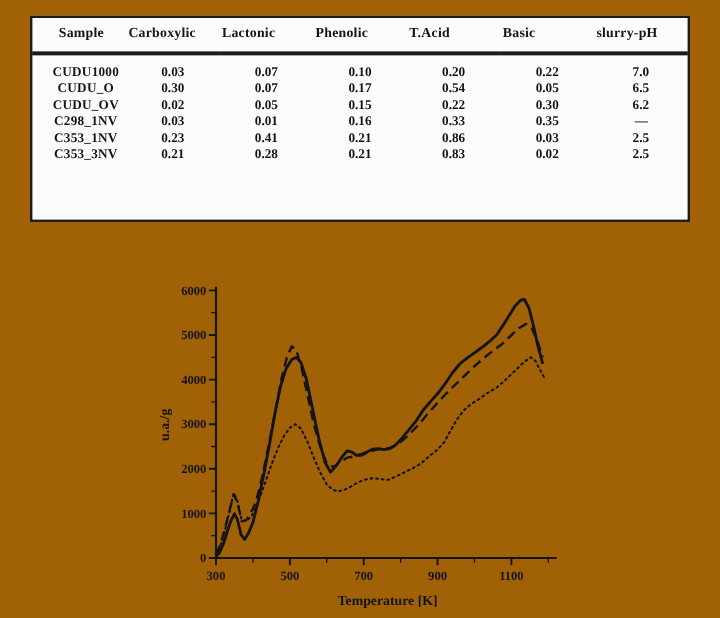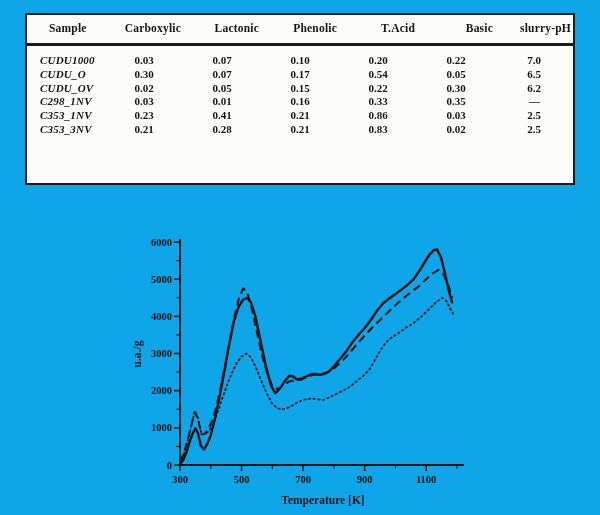--- a/index.html
+++ b/index.html
@@ -1,39 +1,39 @@
 <!DOCTYPE html>
 <html><head>
 <meta charset="utf-8">
 <style>
   * { margin:0; padding:0; box-sizing:border-box; }
   html,body { background:#e8e8e8; }
   .page {
     position:relative; width:600px; height:515px;
-    background:#0ea5e9; overflow:hidden;
+    background:#a16207; overflow:hidden;
     font-family:"Liberation Serif","DejaVu Serif",serif;
     color:#141414;
   }
   
   .table-box {
     position:absolute; left:25px; top:13px; width:550px; height:172px;
     border:2px solid #1c1c1c; background:#fcfcfa;
   }
   table.acidity { width:100%; border-collapse:collapse; table-layout:fixed; }
   table.acidity th {
-    font-size:11.5px; font-weight:bold; text-align:right;
+    font-size:11.5px; font-weight:bold; text-align:left;
     padding:7px 2px 9px 2px; border-bottom:3px solid #1c1c1c;
     letter-spacing:0.2px;
   }
   table.acidity th:first-child { text-align:left; padding-left:22px; }
   table.acidity td {
     font-size:11px; font-weight:bold; text-align:center;
     line-height:13.8px; padding:0 2px;
   }
-  table.acidity td:first-child { text-align:left; padding-left:13px; letter-spacing:0.2px;font-style:italic; }
+  table.acidity td:first-child { text-align:center; padding-left:13px; letter-spacing:0.2px; }
   table.acidity tbody tr:first-child td { padding-top:8px; }
   .dash-cell { letter-spacing:-1px; }
   
   .chart-box { position:absolute; left:128px; top:228px; width:352px; height:287px; }
   .chart-box svg { display:block; }
   .axis-line { stroke:#141414; stroke-width:1.8; fill:none; }
   .tick-major { stroke:#141414; stroke-width:1.6; }
   .tick-minor { stroke:#141414; stroke-width:1.1; }
   .tick-label {
     font-family:"Liberation Serif","DejaVu Serif",serif;

